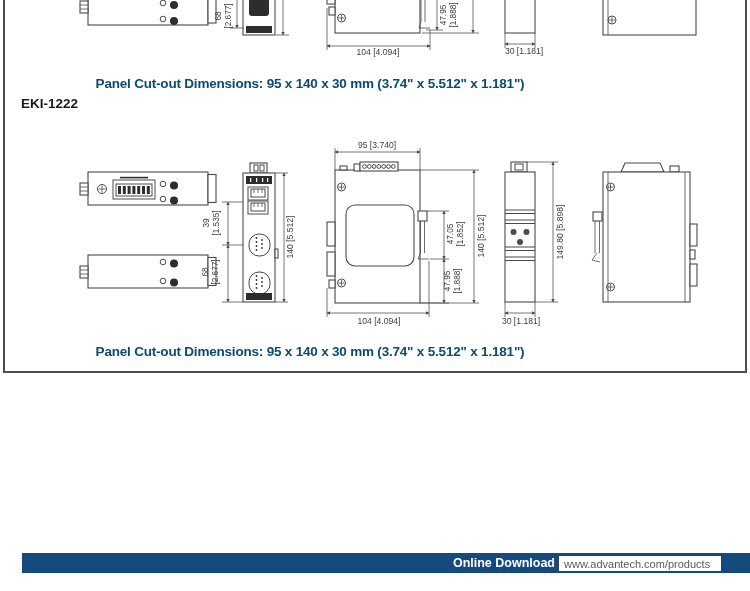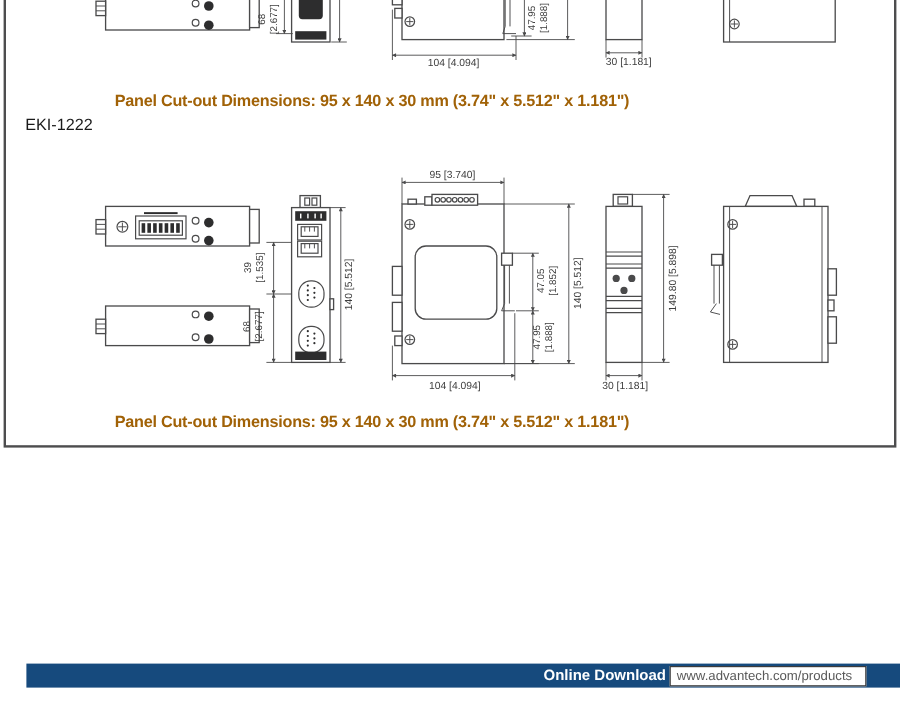--- a/index.html
+++ b/index.html
@@ -1,24 +1,24 @@
 <!DOCTYPE html>
 <html><head>
 <meta charset="utf-8">
 <style>
   html,body{margin:0;padding:0;}
   body{width:750px;height:591px;position:relative;background:#ffffff;overflow:hidden;
        font-family:"Liberation Sans",sans-serif;}
   .frame{position:absolute;left:3px;top:-4px;width:744px;height:377px;
          border:2px solid #4d4d4e;box-sizing:border-box;background:transparent;}
   .caption{position:absolute;left:0;width:620px;text-align:center;
-           font-size:13.5px;font-weight:bold;color:#a16207;letter-spacing:-0.2px;}
+           font-size:13.5px;font-weight:bold;color:#0c4a6e;letter-spacing:-0.2px;}
   .cap-top{top:76px;}
   .cap-bot{top:344px;}
-  .sec-title{position:absolute;left:21px;top:96px;font-size:13.5px;font-weight:normal;color:#1a1a1a;}
+  .sec-title{position:absolute;left:21px;top:96px;font-size:13.5px;font-weight:bold;color:#1a1a1a;}
   svg{position:absolute;left:0;}
   .drawA{top:0;}
   .drawB{top:130px;}
   
   .fw{fill:#ffffff;stroke:#4a4a4b;stroke-width:1.1;}
   .ln{fill:none;stroke:#4a4a4b;stroke-width:1;}
   .thin{fill:none;stroke:#4a4a4b;stroke-width:0.8;}
   .dk{fill:#2d2d2e;stroke:none;}
   .dot{fill:#2d2d2e;}
   .scr{fill:#4a4a4b;}

